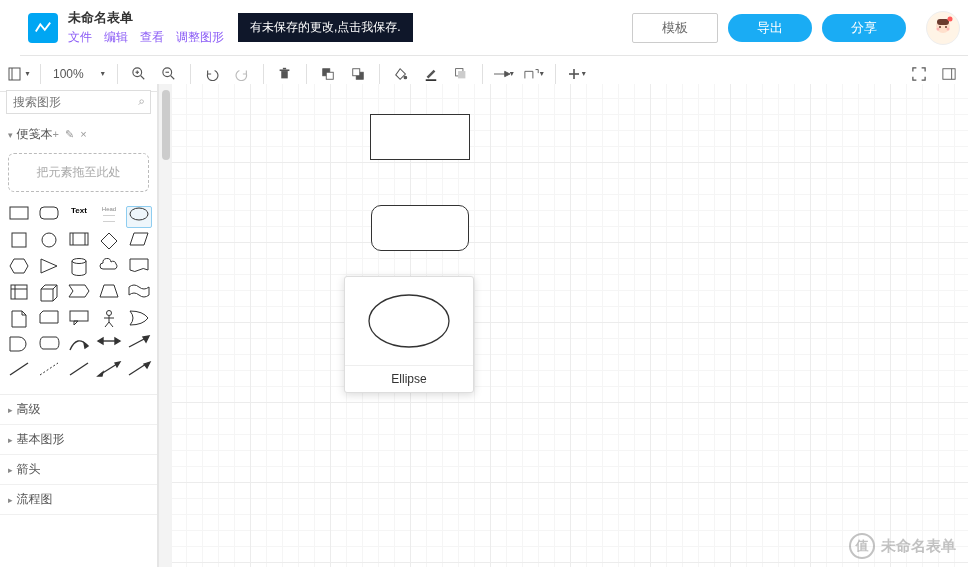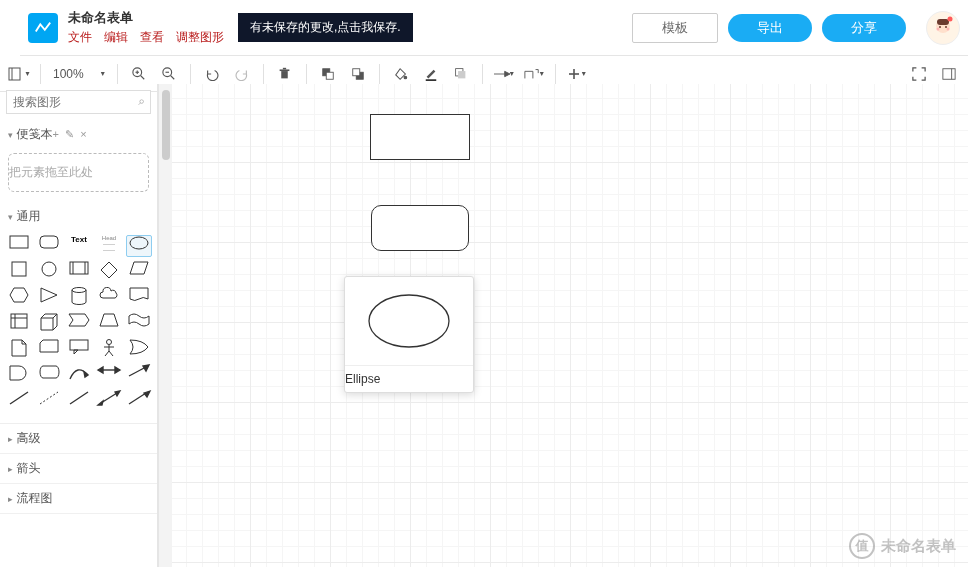--- a/index.html
+++ b/index.html
@@ -4,21 +4,21 @@
 <style>
 * { box-sizing: border-box; margin: 0; padding: 0; font-family: "Microsoft YaHei", Arial, sans-serif; }
 body { width: 968px; height: 567px; overflow: hidden; background: #fff; position: relative; }
 
 
 .topbar { height: 56px; display: flex; align-items: center; border-bottom: 1px solid #e5e5e5; padding: 0 8px; margin-left: 20px; }
 .logo { width: 30px; height: 30px; background: #00a6f3; border-radius: 4px; display: flex; align-items: center; justify-content: center; margin-right: 10px; }
 .logo svg { stroke: #fff; }
 .title-menu { display: flex; flex-direction: column; }
 .doc-title { font-size: 13px; font-weight: bold; color: #333; padding-bottom: 2px; }
-.menus { display: flex; gap: 12px; font-size: 12px; color: #b91c1c; }
+.menus { display: flex; gap: 12px; font-size: 12px; color: #8b5cf6; }
 .menus span { cursor: pointer; }
 .save-banner { background: #0f172a; color: #fff; font-size: 12px; padding: 6px 12px; margin-left: 14px; cursor: pointer; }
 .top-spacer { flex: 1; }
 .btn { font-size: 13px; padding: 5px 29px; border-radius: 2px; cursor: pointer; border: none; }
 .btn-outline { background: #fff; border: 1px solid #ccc; color: #666; margin-right: 10px; }
 .btn-primary { background: #1aacf4; color: #fff; margin-right: 10px; border-radius: 14px; }
 .avatar { width: 34px; height: 34px; border-radius: 50%; background: #fff4e6; border: 1px solid #eee; margin-left: 10px; display: flex; align-items: center; justify-content: center; overflow: hidden; }
 
 
 .toolbar { height: 36px; border-bottom: 1px solid #e5e5e5; display: flex; align-items: center; padding: 0 6px; gap: 4px; font-size: 12px; color: #555; }
@@ -31,21 +31,21 @@
 .main { position: absolute; top: 84px; left: 0; right: 0; bottom: 0; display: flex; }
 .sidebar { width: 158px; border-right: 1px solid #e5e5e5; overflow: hidden; display: flex; flex-direction: column; }
 .search { margin: 6px; position: relative; }
 .search input { width: 100%; padding: 4px 22px 4px 6px; font-size: 12px; border: 1px solid #ddd; color: #000000; }
 .search .mag { position: absolute; right: 6px; top: 4px; color: #aaa; font-size: 12px; }
 
 .section-head { font-size: 12px; color: #555; padding: 6px 8px; display: flex; align-items: center; justify-content: flex-start; cursor: pointer; }
 .section-head .tools { display: flex; gap: 6px; color: #999; font-size: 11px; }
 .chev { font-size: 9px; color: #888; margin-right: 4px; }
 
-.dropzone { margin: 4px 8px 10px 8px; border: 1px dashed #bbb; border-radius: 6px; color: #aaa; font-size: 12px; text-align: left; padding: 10px 0; }
+.dropzone { margin: 4px 8px 10px 8px; border: 1px dashed #bbb; border-radius: 6px; color: #aaa; font-size: 12px; text-align: center; padding: 10px 0; }
 
 .shape-grid { padding: 4px 6px 10px 6px; display: grid; grid-template-columns: repeat(5, 1fr); gap: 4px; }
 .shape-cell { width: 26px; height: 22px; display: flex; align-items: flex-start; justify-content: center; cursor: pointer; }
 .shape-cell.hover { background: #eef6fb; border: 1px solid #8ecdf0; border-radius: 2px; }
 .shape-cell svg { overflow: visible; }
 .txt-mini { font-size: 8px; font-weight: bold; }
 .head-mini { font-size: 6px; color: #888; line-height: 1; text-align: center; }
 
 .collapsed-list { border-top: 1px solid #eee; }
 .collapsed-list .section-head { border-bottom: 1px solid #f0f0f0; }
@@ -71,21 +71,21 @@
 .shape-roundrect { position: absolute; border: 1.2px solid #333; background: #fff; border-radius: 10px; }
 
 .selected { position: absolute; border: 1px dashed #2aa8f2; }
 .handle { position: absolute; width: 8px; height: 8px; background: #2aa8f2; border-radius: 50%; }
 .rot-handle { position: absolute; width: 14px; height: 14px; left: 50%; transform: translateX(-50%); top: -20px; color: #555; font-size: 13px; }
 .conn { position: absolute; width: 7px; height: 7px; background: #ffb400; transform: rotate(45deg); }
 
 
 .tooltip { position: absolute; left: 172px; top: 192px; width: 130px; background: #fff; border: 1px solid #ddd; border-radius: 3px; box-shadow: 0 2px 8px rgba(0,0,0,0.15); z-index: 10; }
 .tooltip .preview { height: 88px; display: flex; align-items: center; justify-content: center; }
-.tooltip .label { border-top: 1px solid #eee; text-align: left; font-size: 12px; padding: 6px 0; color: #333; }
+.tooltip .label { border-top: 1px solid #eee; text-align: center; font-size: 12px; padding: 6px 0; color: #333; }
 
 
 .watermark { position: absolute; right: 12px; bottom: 8px; display: flex; align-items: center; gap: 6px; color: rgba(120,120,120,0.45); font-size: 15px; font-weight: bold; z-index: 20; }
 .watermark .circ { width: 26px; height: 26px; border: 2px solid rgba(120,120,120,0.45); border-radius: 50%; display: flex; align-items: center; justify-content: center; font-size: 13px; }
 </style>
 </head>
 <body>
 
 <div class="topbar">
   <div class="logo">
@@ -252,23 +252,20 @@
     <div class="section-head">
       <span><span class="chev">▾</span><span>便笺本</span></span>
       <span class="tools">
         <span>+</span>
         <span>✎</span>
         <span>×</span>
       </span>
     </div>
     <div class="dropzone">把元素拖至此处</div>
 
-    <div class="section-head">
-      <span><span class="chev">▾</span><span>通用</span></span>
-    </div>
 
     <div class="shape-grid">
       <div class="shape-cell">
           <svg width="20" height="14">
             <rect x="1" y="1" width="18" height="12" fill="none" stroke="#333"></rect>
           </svg>
         </div>
       <div class="shape-cell">
           <svg width="20" height="14">
             <rect x="1" y="1" width="18" height="12" rx="4" fill="none" stroke="#333"></rect>
@@ -460,20 +457,23 @@
           <svg width="22" height="14" fill="none" stroke="#333" stroke-width="1.3">
             <line x1="1" y1="13" x2="18" y2="2"></line>
             <polygon points="22,0 16,2 19,6" fill="#333"></polygon>
           </svg>
         </div>
     </div>
 
     <div class="collapsed-list">
       <div class="section-head">
           <span><span class="chev">▸</span><span>高级</span></span>
+        </div>
+      <div class="section-head">
+          <span><span class="chev">▸</span><span>基本图形</span></span>
         </div>
       <div class="section-head">
           <span><span class="chev">▸</span><span>箭头</span></span>
         </div>
       <div class="section-head">
           <span><span class="chev">▸</span><span>流程图</span></span>
         </div>
     </div>
   </div>
 

